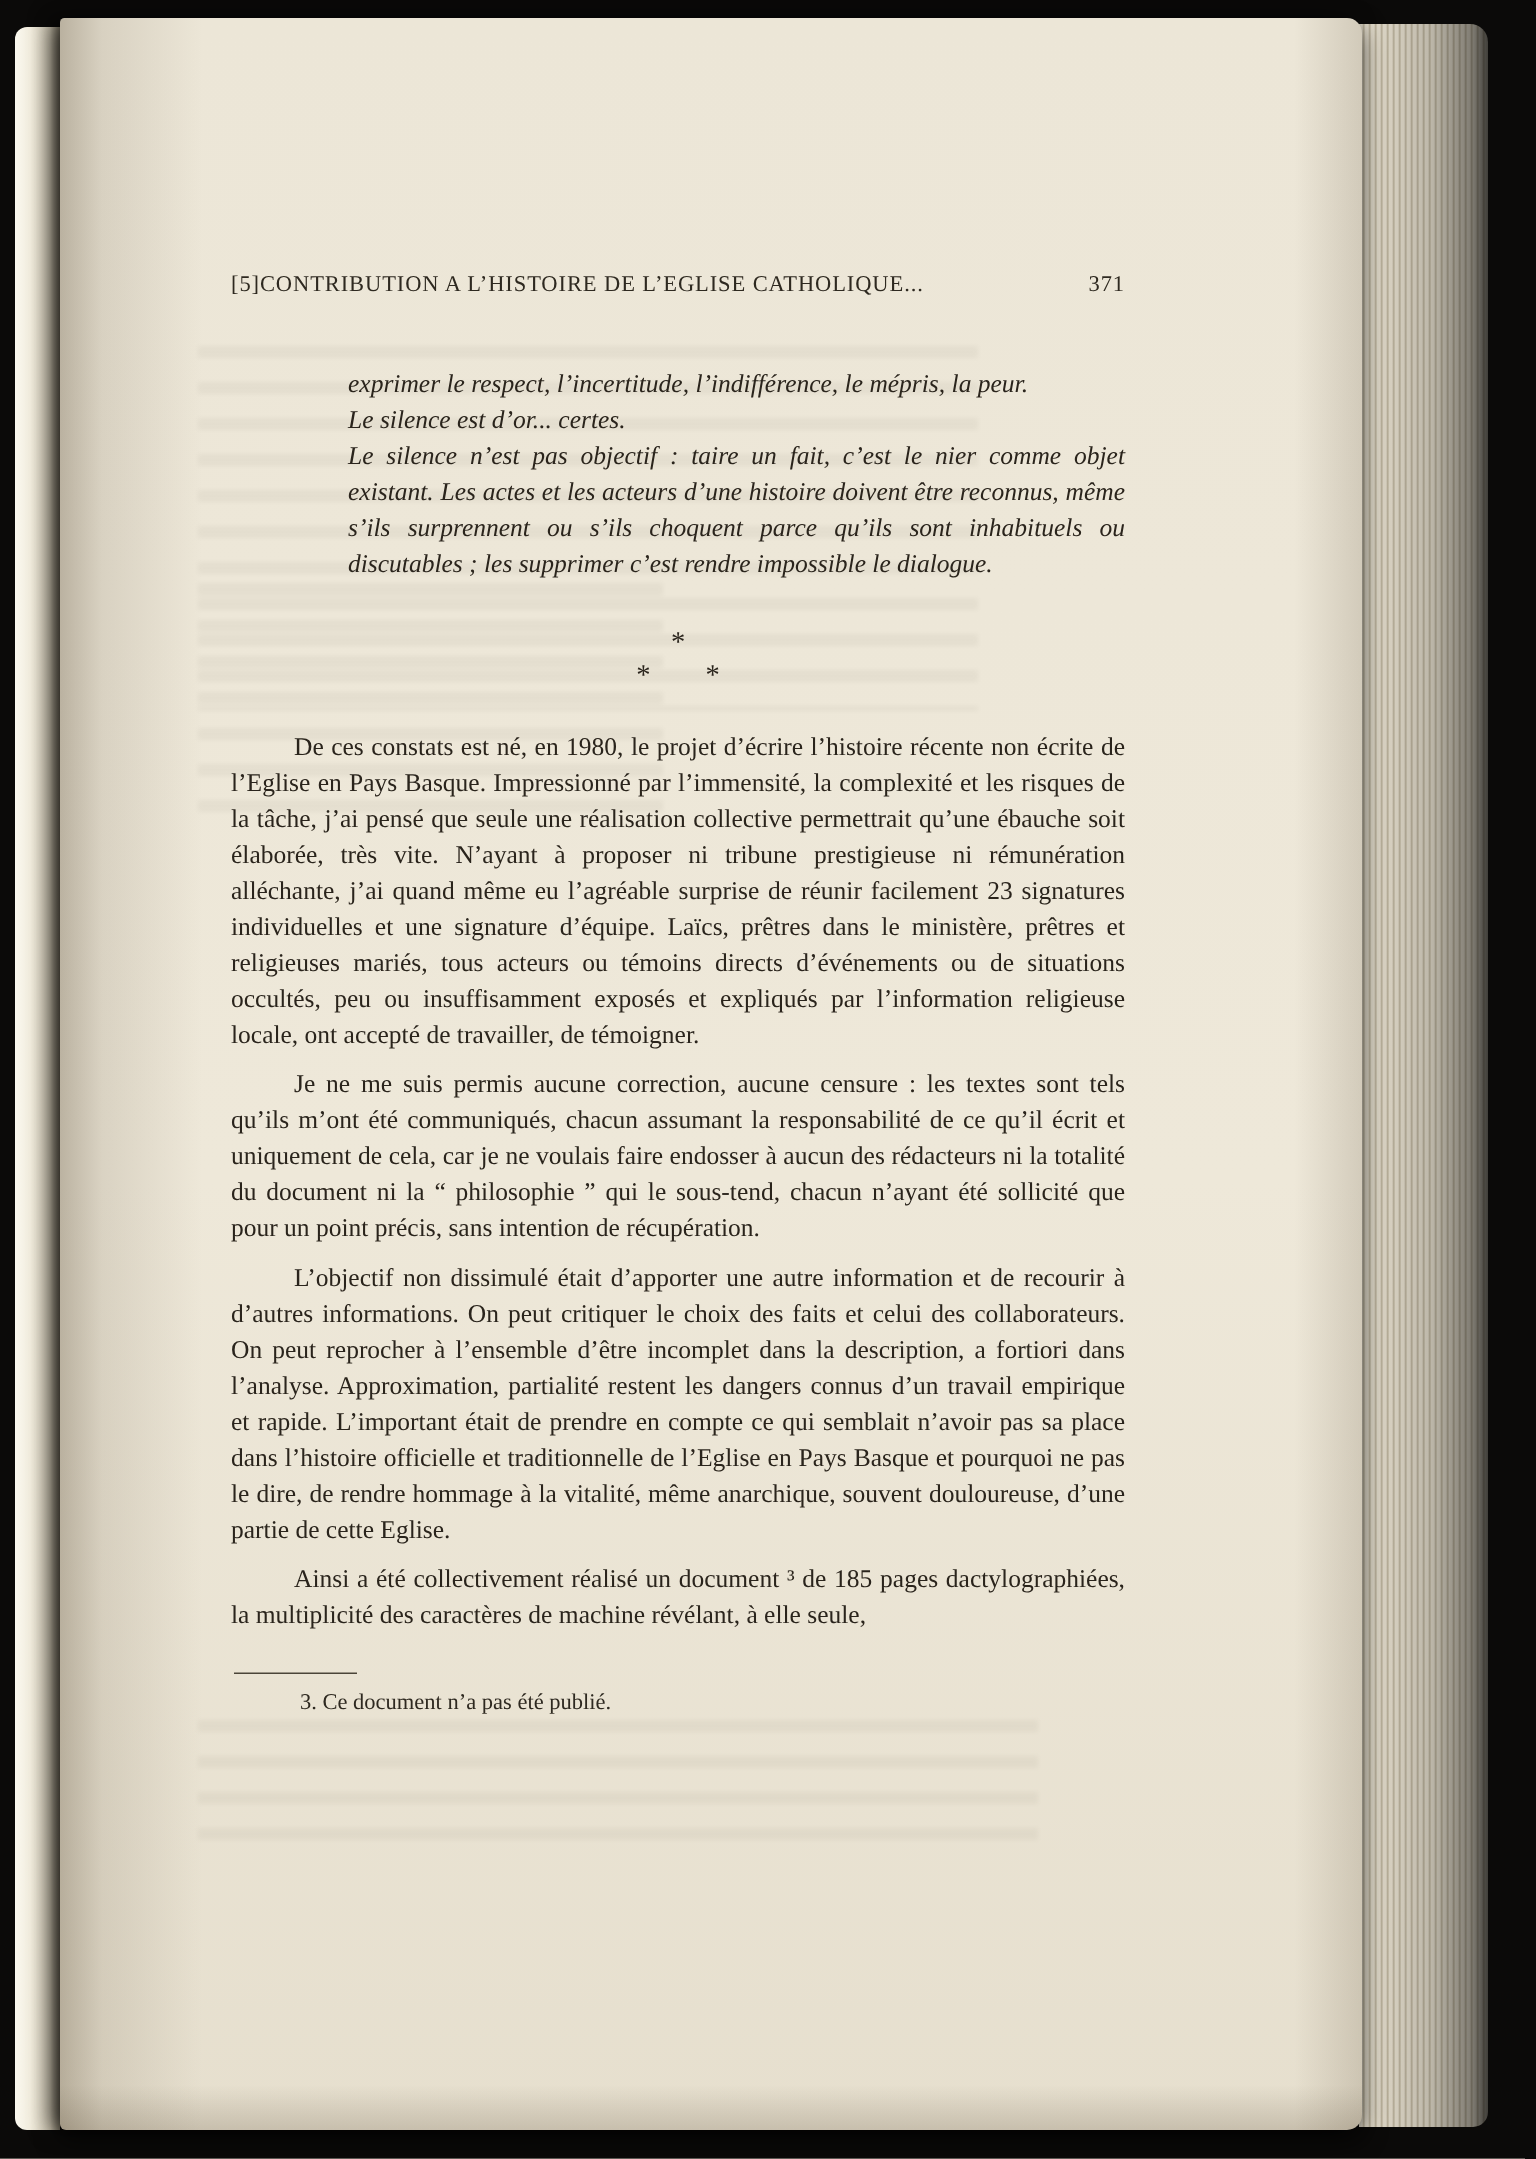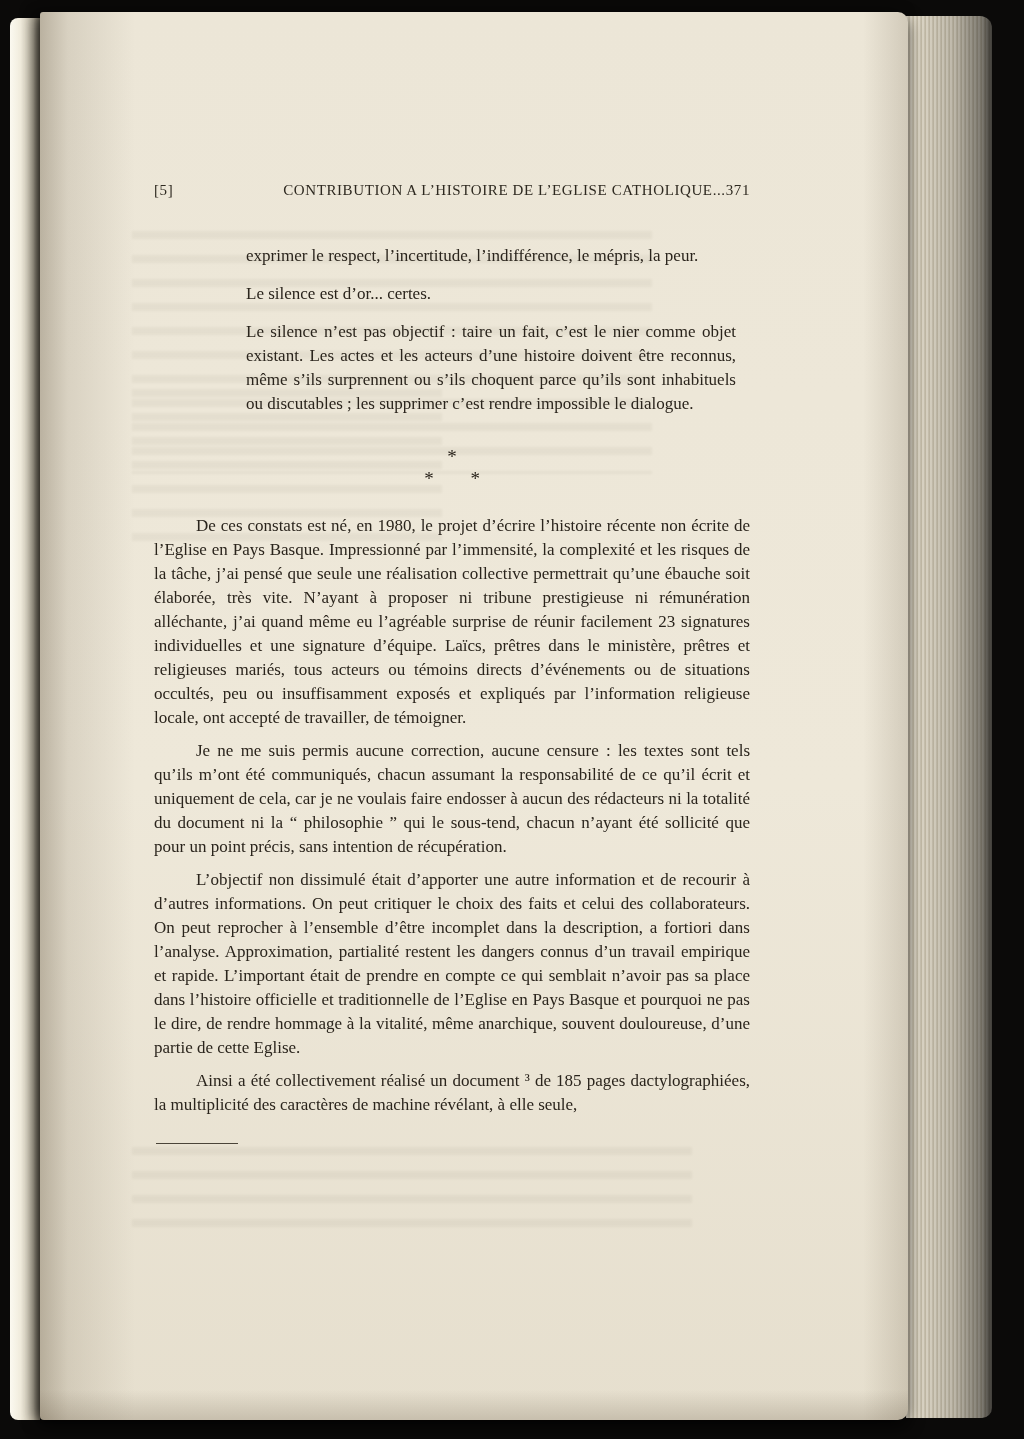--- a/index.html
+++ b/index.html
@@ -55,24 +55,24 @@
     font-size:17px;line-height:24px;
     text-align:justify;
     hyphens:none;
   }
 
   .header{
     display:flex;align-items:baseline;
     font-size:15px;letter-spacing:0.6px;color:#2e2920;
     margin-bottom:42px;
   }
-  .header .title{flex:1;text-align:right;}
+  .header .title{flex:1;text-align:left;}
 
   .quote{margin-left:78px;}
-  .quote p{margin:14px;}
+  .quote p{margin:0;font-style:italic;}
 
   .stars{text-align:center;margin:30px 0 24px;font-size:19px;color:#2a241c;line-height:22px;}
   .star-row span{display:inline-block;margin:0 16px;}
 
   .para{margin:0 0 9px;text-indent:42px;}
   .para:last-of-type{margin-bottom:14px;}
 
   .footnote{margin-top:26px;font-size:15px;line-height:20px;color:#2e2920;}
   .footnote .rule{width:82px;height:1px;background:#4a4438;margin:0 0 9px 2px;}
   .footnote p{margin:0;padding-left:46px;text-align:left;}
@@ -113,17 +113,18 @@
         </div>
       </div>
 
       <p class="para">De ces constats est né, en 1980, le projet d’écrire l’histoire récente non écrite de l’Eglise en Pays Basque. Impressionné par l’immensité, la complexité et les risques de la tâche, j’ai pensé que seule une réalisation collective permettrait qu’une ébauche soit élaborée, très vite. N’ayant à proposer ni tribune prestigieuse ni rémunération alléchante, j’ai quand même eu l’agréable surprise de réunir facilement 23 signatures individuelles et une signature d’équipe. Laïcs, prêtres dans le ministère, prêtres et religieuses mariés, tous acteurs ou témoins directs d’événements ou de situations occultés, peu ou insuffisamment exposés et expliqués par l’information religieuse locale, ont accepté de travailler, de témoigner.</p>
       <p class="para">Je ne me suis permis aucune correction, aucune censure : les textes sont tels qu’ils m’ont été communiqués, chacun assumant la responsabilité de ce qu’il écrit et uniquement de cela, car je ne voulais faire endosser à aucun des rédacteurs ni la totalité du document ni la “ philosophie ” qui le sous-tend, chacun n’ayant été sollicité que pour un point précis, sans intention de récupération.</p>
       <p class="para">L’objectif non dissimulé était d’apporter une autre information et de recourir à d’autres informations. On peut critiquer le choix des faits et celui des collaborateurs. On peut reprocher à l’ensemble d’être incomplet dans la description, a fortiori dans l’analyse. Approximation, partialité restent les dangers connus d’un travail empirique et rapide. L’important était de prendre en compte ce qui semblait n’avoir pas sa place dans l’histoire officielle et traditionnelle de l’Eglise en Pays Basque et pourquoi ne pas le dire, de rendre hommage à la vitalité, même anarchique, souvent douloureuse, d’une partie de cette Eglise.</p>
       <p class="para">Ainsi a été collectivement réalisé un document ³ de 185 pages dactylographiées, la multiplicité des caractères de machine révélant, à elle seule,</p>
 
       <div class="footnote">
         <div class="rule"></div>
+        <p>3. Ce document n’a pas été publié.</p>
       </div>
 
     </div>
   </div>
 </div>
 
 </body></html>

